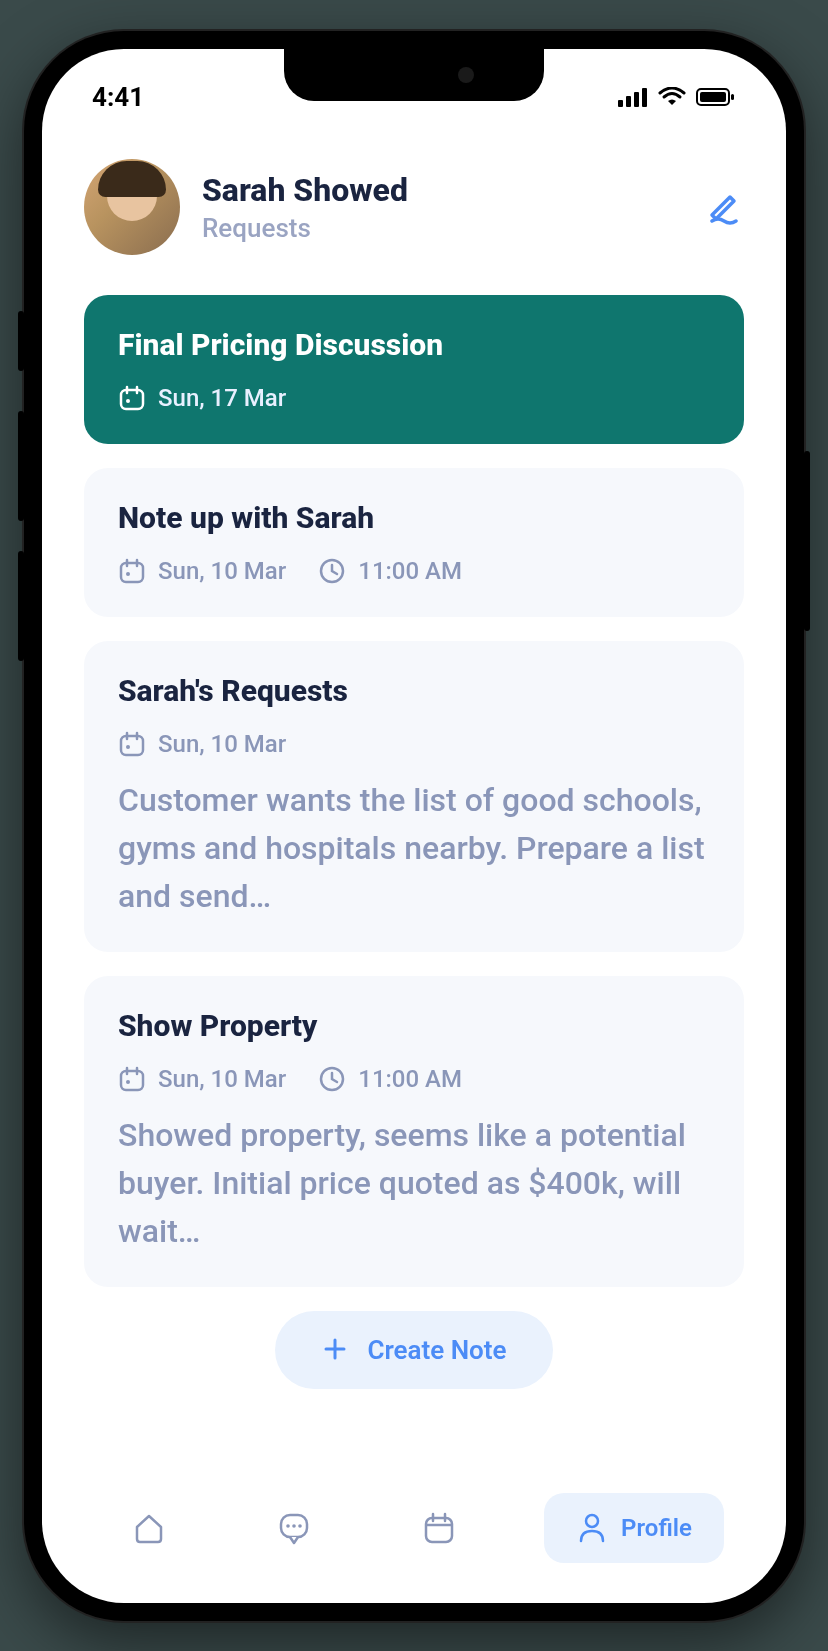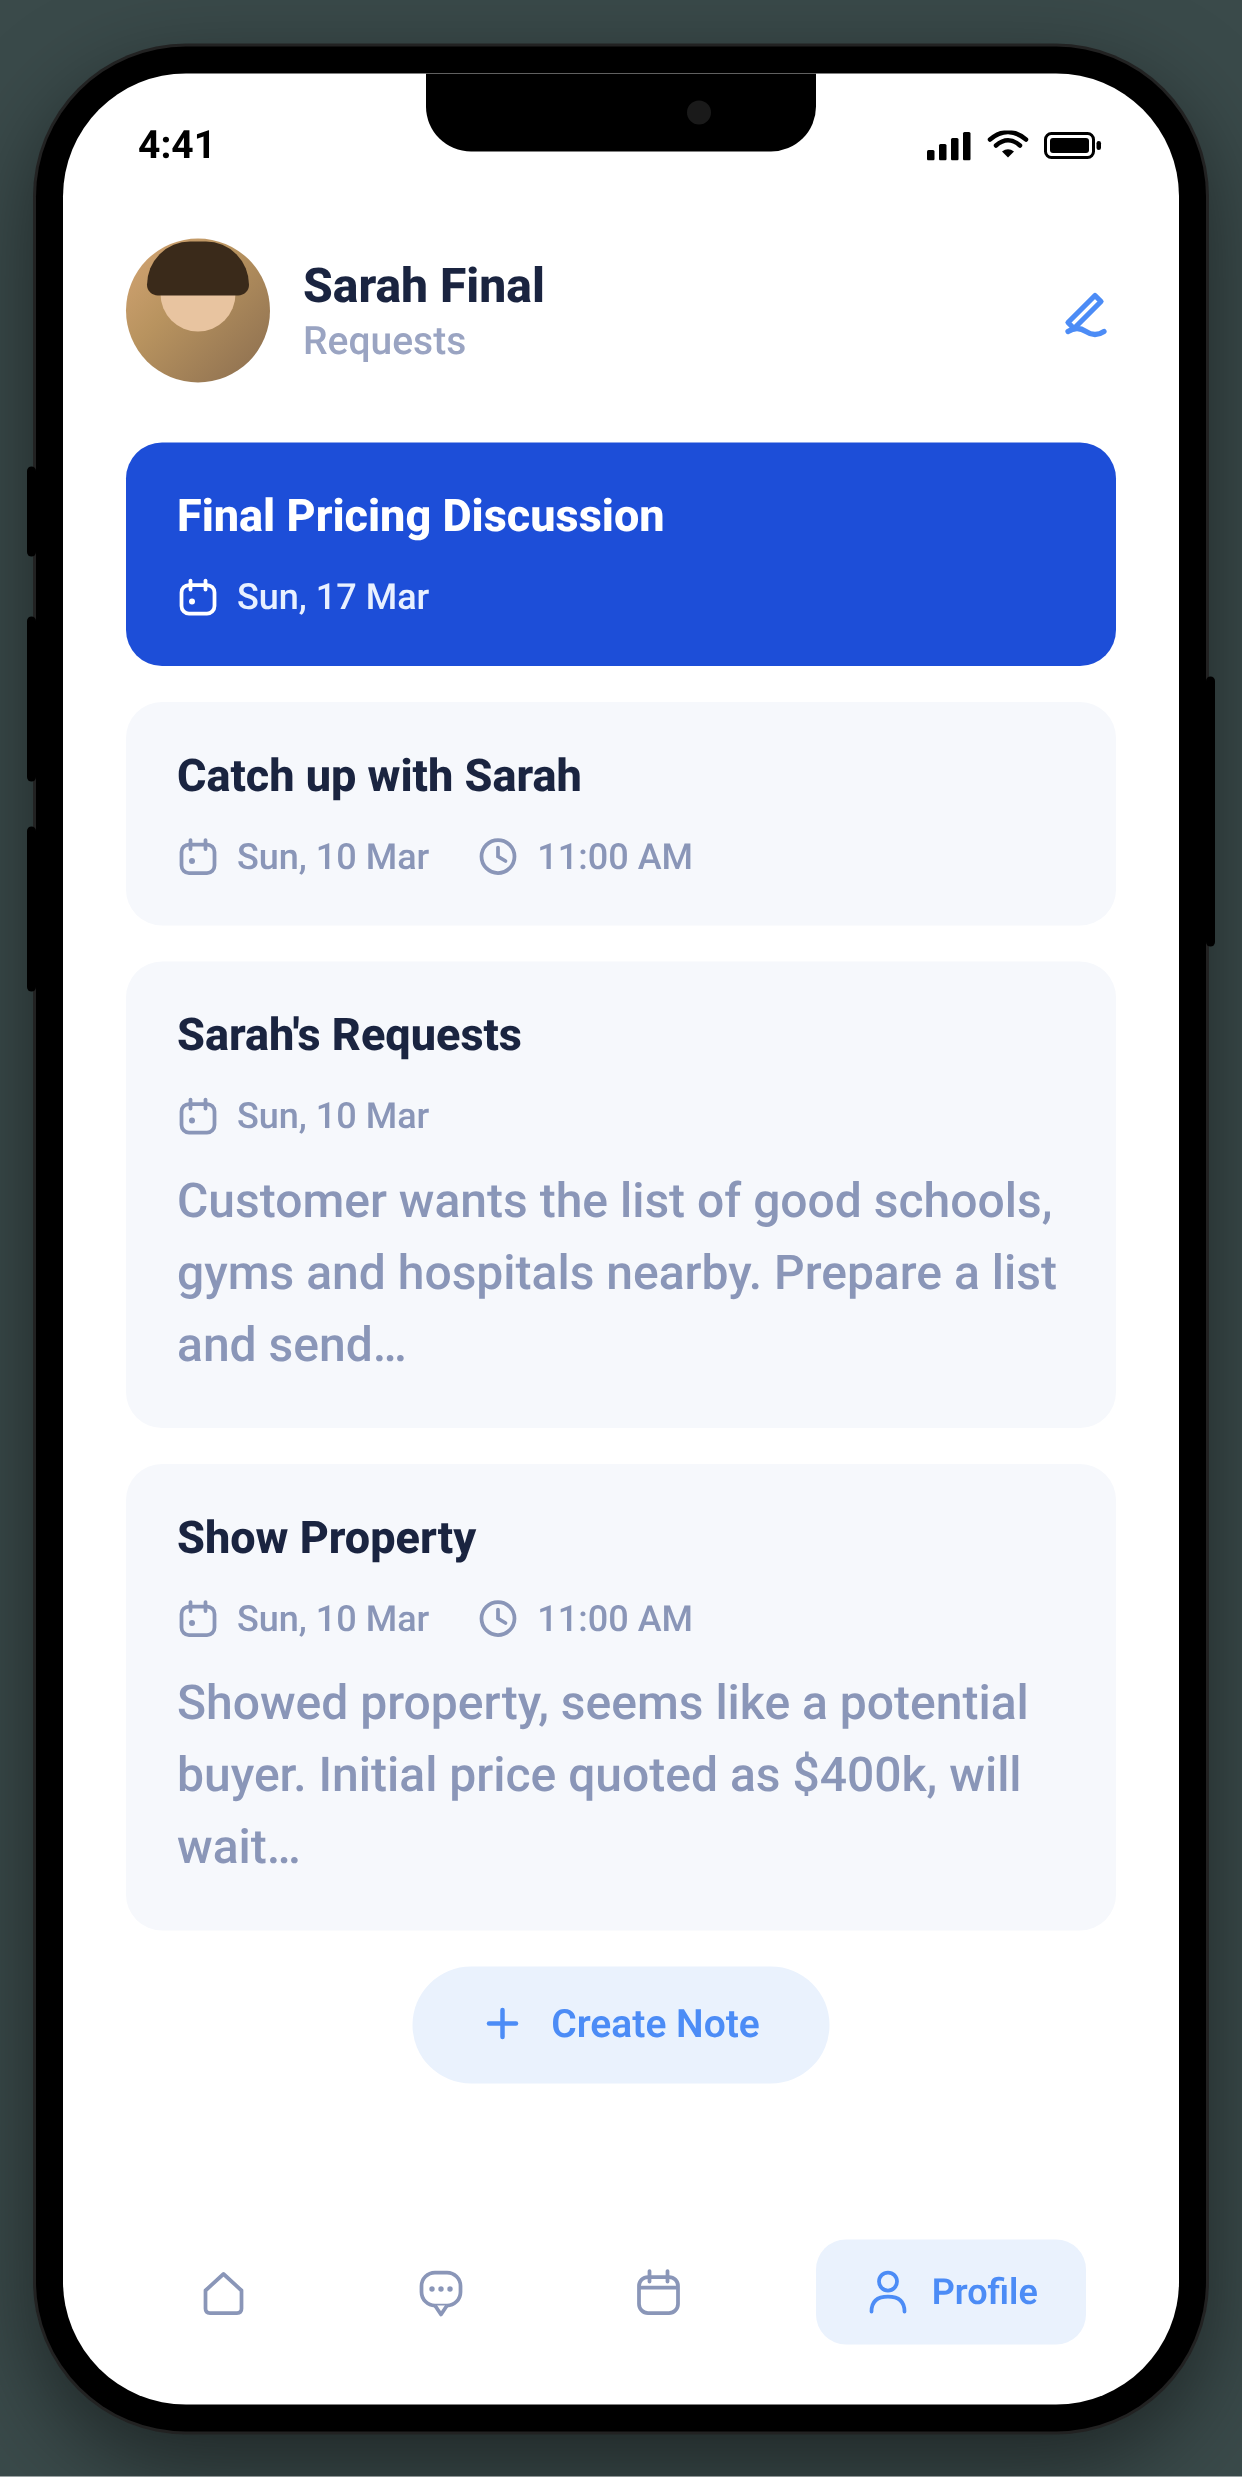--- a/index.html
+++ b/index.html
@@ -126,21 +126,21 @@
     width: 40px;
     height: 40px;
     cursor: pointer;
   }
   .card {
     border-radius: 24px;
     padding: 32px 34px;
     margin-bottom: 24px;
   }
   .card-primary {
-    background: #1d4ed8;
+    background: #0f766e;
     color: #fff;
   }
   .card-secondary {
     background: #f6f8fc;
   }
   .card-title {
     font-size: 30px;
     font-weight: 800;
     margin-bottom: 22px;
   }
@@ -246,21 +246,21 @@
           <rect x="35" y="7" width="3" height="6" rx="1.5" fill="#000"></rect>
         </svg>
       </div>
     </div>
 
     <div class="content">
 
       <div class="header">
         <div class="avatar"></div>
         <div class="header-text">
-          <div class="header-name">Sarah Final</div>
+          <div class="header-name">Sarah Showed</div>
           <div class="header-role">Requests</div>
         </div>
         <div class="edit-btn">
           <svg width="40" height="40" viewBox="0 0 40 40">
             <path d="M8 28 L26 10 L30 14 L12 32 Z" stroke="#4c8cf6" stroke-width="3.5" fill="none" stroke-linecap="round" stroke-linejoin="round"></path>
             <path d="M8 34 Q14 30 20 34 Q26 38 32 34" stroke="#4c8cf6" stroke-width="3.5" fill="none" stroke-linecap="round"></path>
           </svg>
         </div>
       </div>
 
@@ -273,21 +273,21 @@
               <line x1="9" y1="3" x2="9" y2="9" stroke="#fff" stroke-width="2.5" stroke-linecap="round"></line>
               <line x1="19" y1="3" x2="19" y2="9" stroke="#fff" stroke-width="2.5" stroke-linecap="round"></line>
               <circle cx="10" cy="17" r="2" fill="#fff"></circle>
             </svg>
             <span>Sun, 17 Mar</span>
           </div>
         </div>
       </div>
 
       <div class="card card-secondary">
-        <div class="card-title">Catch up with Sarah</div>
+        <div class="card-title">Note up with Sarah</div>
         <div class="card-meta">
           <div class="meta-item">
             <svg width="28" height="28" viewBox="0 0 28 28">
               <rect x="3" y="6" width="22" height="19" rx="5" stroke="#8a96b8" stroke-width="2.5" fill="none"></rect>
               <line x1="9" y1="3" x2="9" y2="9" stroke="#8a96b8" stroke-width="2.5" stroke-linecap="round"></line>
               <line x1="19" y1="3" x2="19" y2="9" stroke="#8a96b8" stroke-width="2.5" stroke-linecap="round"></line>
               <circle cx="10" cy="17" r="2" fill="#8a96b8"></circle>
             </svg>
             <span>Sun, 10 Mar</span>
           </div>

